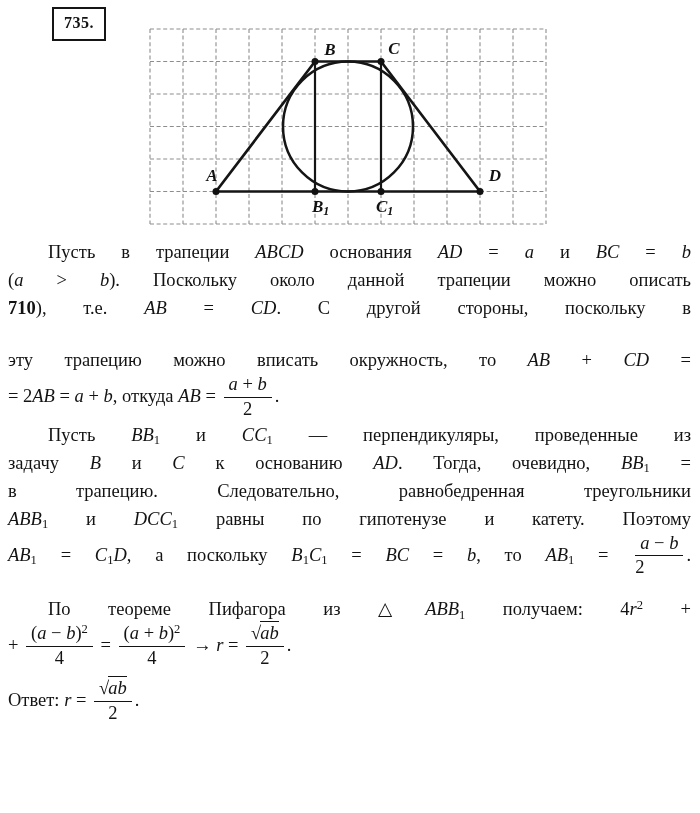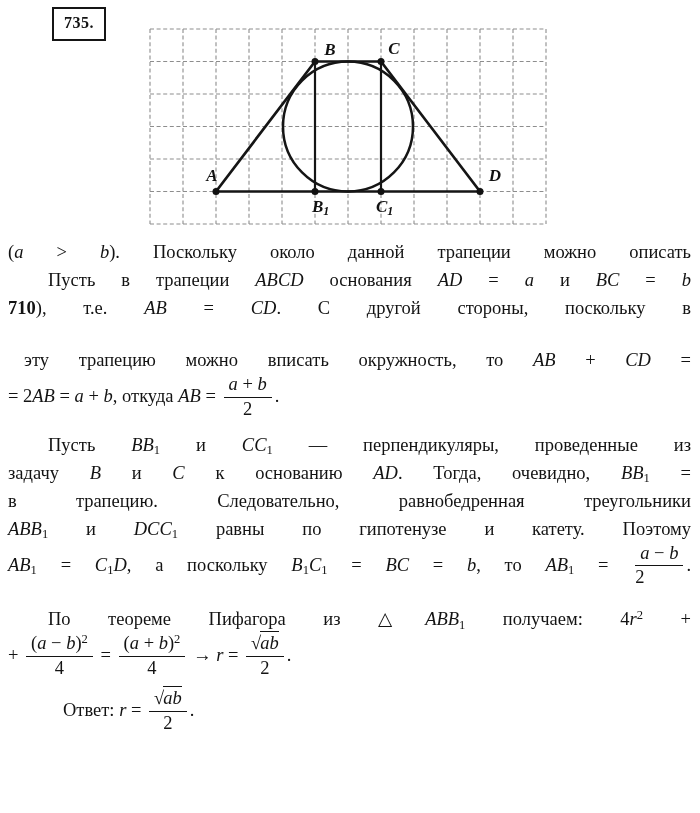--- a/index.html
+++ b/index.html
@@ -45,23 +45,23 @@
   sup{font-size:68%;vertical-align:baseline;position:relative;top:-0.5em;}
   .frac{
     display:inline-block;vertical-align:middle;text-align:center;
     line-height:1.18;margin:0 3px;
   }
   .frac .num{display:block;border-bottom:1.7px solid #131313;padding:0 5px 1px 5px;text-align:center;}
   .frac .den{display:block;padding-top:1px;}
   .sqrt{white-space:nowrap;}
   .sqrt .sign{font-style:normal;}
   .sqrt .rad{border-top:1.7px solid #131313;padding-top:1px;margin-left:-1px;}
-  #para2{margin-top:10px;}
+  #para2{}
   #para3{margin-top:16px;}
-  #answer{margin-top:8px;margin-left:55px;}
+  #answer{margin-top:8px;}
 </style>
 </head>
 <body>
 
 <div id="problem-box">
   <span>735.</span>
 </div>
 
 <div id="figure-wrap">
   <svg width="398" height="197" viewBox="-1 -1 398 197">
@@ -101,24 +101,24 @@
     <text x="180" y="26" text-anchor="middle">B</text>
     <text x="244" y="25" text-anchor="middle">C</text>
     <text x="345" y="152" text-anchor="middle">D</text>
     <text x="162" y="183"><tspan>B</tspan><tspan class="subt" dy="3">1</tspan></text>
     <text x="226" y="183"><tspan>C</tspan><tspan class="subt" dy="3">1</tspan></text>
   </svg>
 </div>
 
 <div id="solution">
   <div id="para1" class="para">
+      <div class="line just indent"><span class="t">Пусть в трапеции </span><span class="m">ABCD</span><span class="t"> основания </span><span class="m">AD</span><span class="t"> = </span><span class="m">a</span><span class="t"> и </span><span class="m">BC</span><span class="t"> = </span><span class="m">b</span></div>
       <div class="line just"><span class="t">(</span><span class="m">a</span><span class="t"> &gt; </span><span class="m">b</span><span class="t">). Поскольку около данной трапеции можно описать</span></div>
-      <div class="line just indent"><span class="t">Пусть в трапеции </span><span class="m">ABCD</span><span class="t"> основания </span><span class="m">AD</span><span class="t"> = </span><span class="m">a</span><span class="t"> и </span><span class="m">BC</span><span class="t"> = </span><span class="m">b</span></div>
       <div class="line just"><span class="b">710</span><span class="t">), т.е. </span><span class="m">AB</span><span class="t"> = </span><span class="m">CD</span><span class="t">. С другой стороны, поскольку в</span></div>
-      <div class="line just" style="margin-top: 24px; margin-left: 16px;"><span class="t">эту трапецию можно вписать окружность, то </span><span class="m">AB</span><span class="t"> + </span><span class="m">CD</span><span class="t"> =</span></div>
+      <div class="line just" style="margin-top: 24px;"><span class="t">эту трапецию можно вписать окружность, то </span><span class="m">AB</span><span class="t"> + </span><span class="m">CD</span><span class="t"> =</span></div>
       <div class="line"><span class="t">= 2</span><span class="m">AB</span><span class="t"> = </span><span class="m">a</span><span class="t"> + </span><span class="m">b</span><span class="t">, откуда </span><span class="m">AB</span><span class="t"> = </span><span class="frac"><span class="num"><span class="m">a</span><span class="t"> + </span><span class="m">b</span></span><span class="den"><span class="t">2</span></span></span><span class="t">.</span></div>
     </div>
   <div id="para2" class="para">
       <div class="line just indent"><span class="t">Пусть </span><span class="m">BB</span><sub>1</sub><span class="t"> и </span><span class="m">CC</span><sub>1</sub><span class="t"> — перпендикуляры, проведенные из</span></div>
       <div class="line just"><span class="t">задачу </span><span class="m">B</span><span class="t"> и </span><span class="m">C</span><span class="t"> к основанию </span><span class="m">AD</span><span class="t">. Тогда, очевидно, </span><span class="m">BB</span><sub>1</sub><span class="t"> =</span></div>
       <div class="line just"><span class="t">в трапецию. Следовательно, равнобедренная треугольники</span></div>
       <div class="line just"><span class="m">ABB</span><sub>1</sub><span class="t"> и </span><span class="m">DCC</span><sub>1</sub><span class="t"> равны по гипотенузе и катету. Поэтому</span></div>
       <div class="line just"><span class="m">AB</span><sub>1</sub><span class="t"> = </span><span class="m">C</span><sub>1</sub><span class="m">D</span><span class="t">, а поскольку </span><span class="m">B</span><sub>1</sub><span class="m">C</span><sub>1</sub><span class="t"> = </span><span class="m">BC</span><span class="t"> = </span><span class="m">b</span><span class="t">, то </span><span class="m">AB</span><sub>1</sub><span class="t"> = </span><span class="frac"><span class="num"><span class="m">a</span><span class="t"> − </span><span class="m">b</span></span><span class="den"><span class="t">2</span></span></span><span class="t">.</span></div>
     </div>
   <div id="para3" class="para">

